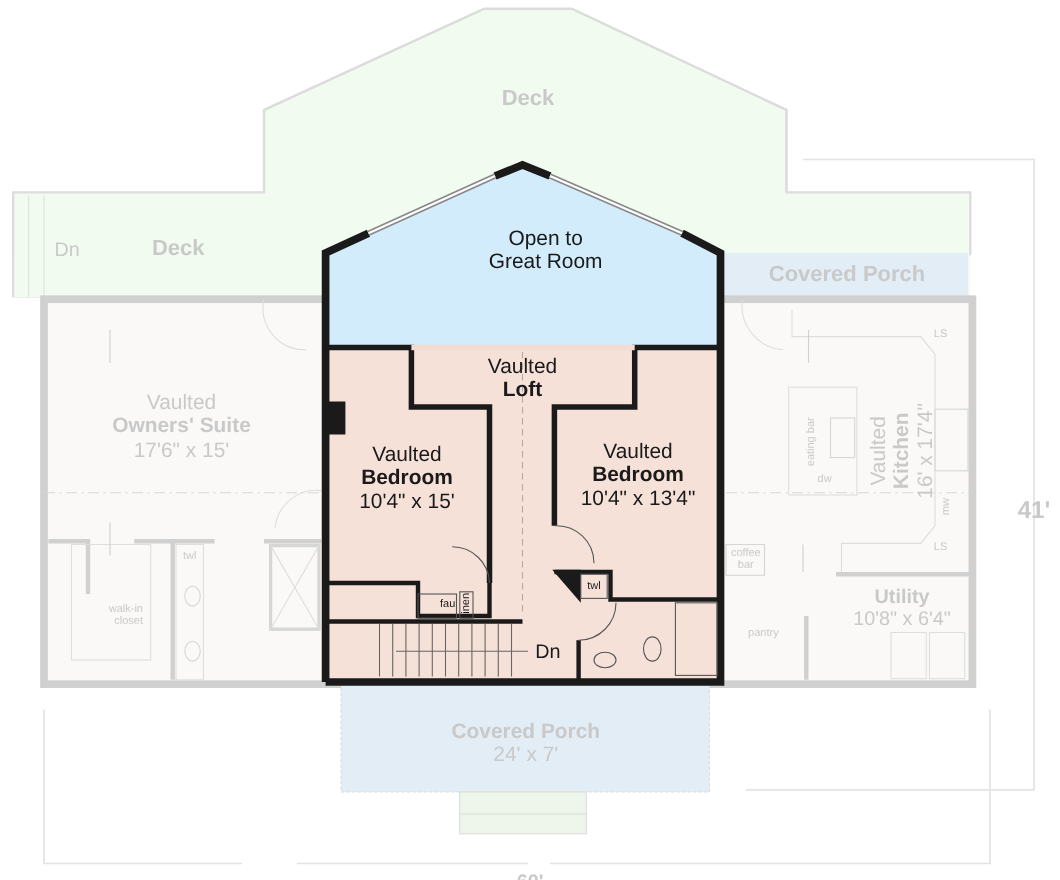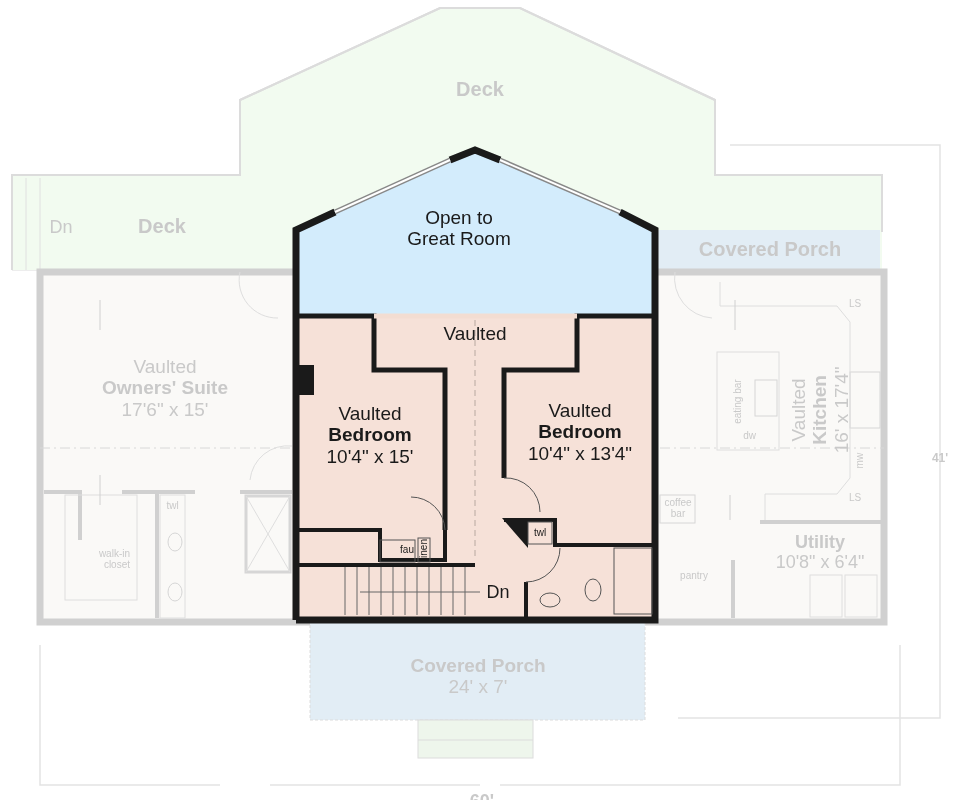--- a/index.html
+++ b/index.html
@@ -115,27 +115,28 @@
   <path d="M445,530 A34,34 0 0 0 411,497" fill="none" stroke="#555"></path>
   <path d="M504,478 A34,34 0 0 1 540,512" fill="none" stroke="#555"></path>
   <path d="M526,582 A34,34 0 0 0 560,548" fill="none" stroke="#555"></path>
 </svg>
 
 <div class="lbl ghost b" style="left:430px;top:78px;width:100px;font-size:20px;">Deck</div>
 <div class="lbl ghost b" style="left:112px;top:215px;width:100px;font-size:20px;">Deck</div>
 <div class="lbl ghost" style="left:46px;top:217px;width:30px;font-size:18px;">Dn</div>
 <div class="lbl ghost b" style="left:660px;top:238px;width:220px;font-size:20px;">Covered Porch</div>
 
-<div class="lbl dark" style="left:359px;top:207px;width:200px;font-size:19px;">
+<div class="lbl dark" style="left:396px;top:207px;width:200px;font-size:19px;">
   <div>Open to</div>
   <div>Great Room</div>
 </div>
 
 <div class="lbl dark" style="left:400px;top:323px;width:150px;font-size:19px;">
   <div>Vaulted</div>
+  <div class="b">Loft</div>
 </div>
 
 <div class="lbl dark" style="left:300px;top:403px;width:140px;font-size:19px;">
   <div>Vaulted</div>
   <div class="b">Bedroom</div>
   <div>10'4" x 15'</div>
 </div>
 <div class="lbl dark" style="left:508px;top:400px;width:144px;font-size:19px;">
   <div>Vaulted</div>
   <div class="b">Bedroom</div>
@@ -178,13 +179,13 @@
   <div class="b">Utility</div>
   <div>10'8" x 6'4"</div>
 </div>
 
 <div class="lbl ghost" style="left:378px;top:655px;width:200px;font-size:19px;">
   <div class="b">Covered Porch</div>
   <div>24' x 7'</div>
 </div>
 
 <div class="lbl ghost b" style="left:460px;top:775px;width:44px;font-size:18px;margin-top:16px;">60'</div>
-<div class="lbl ghost b" style="left:920px;top:452px;width:40px;font-size:12px;">41'</div>
+<div class="lbl ghost b" style="left:920px;top:452px;width:40px;font-size:22px;">41'</div>
 
 </body></html>

